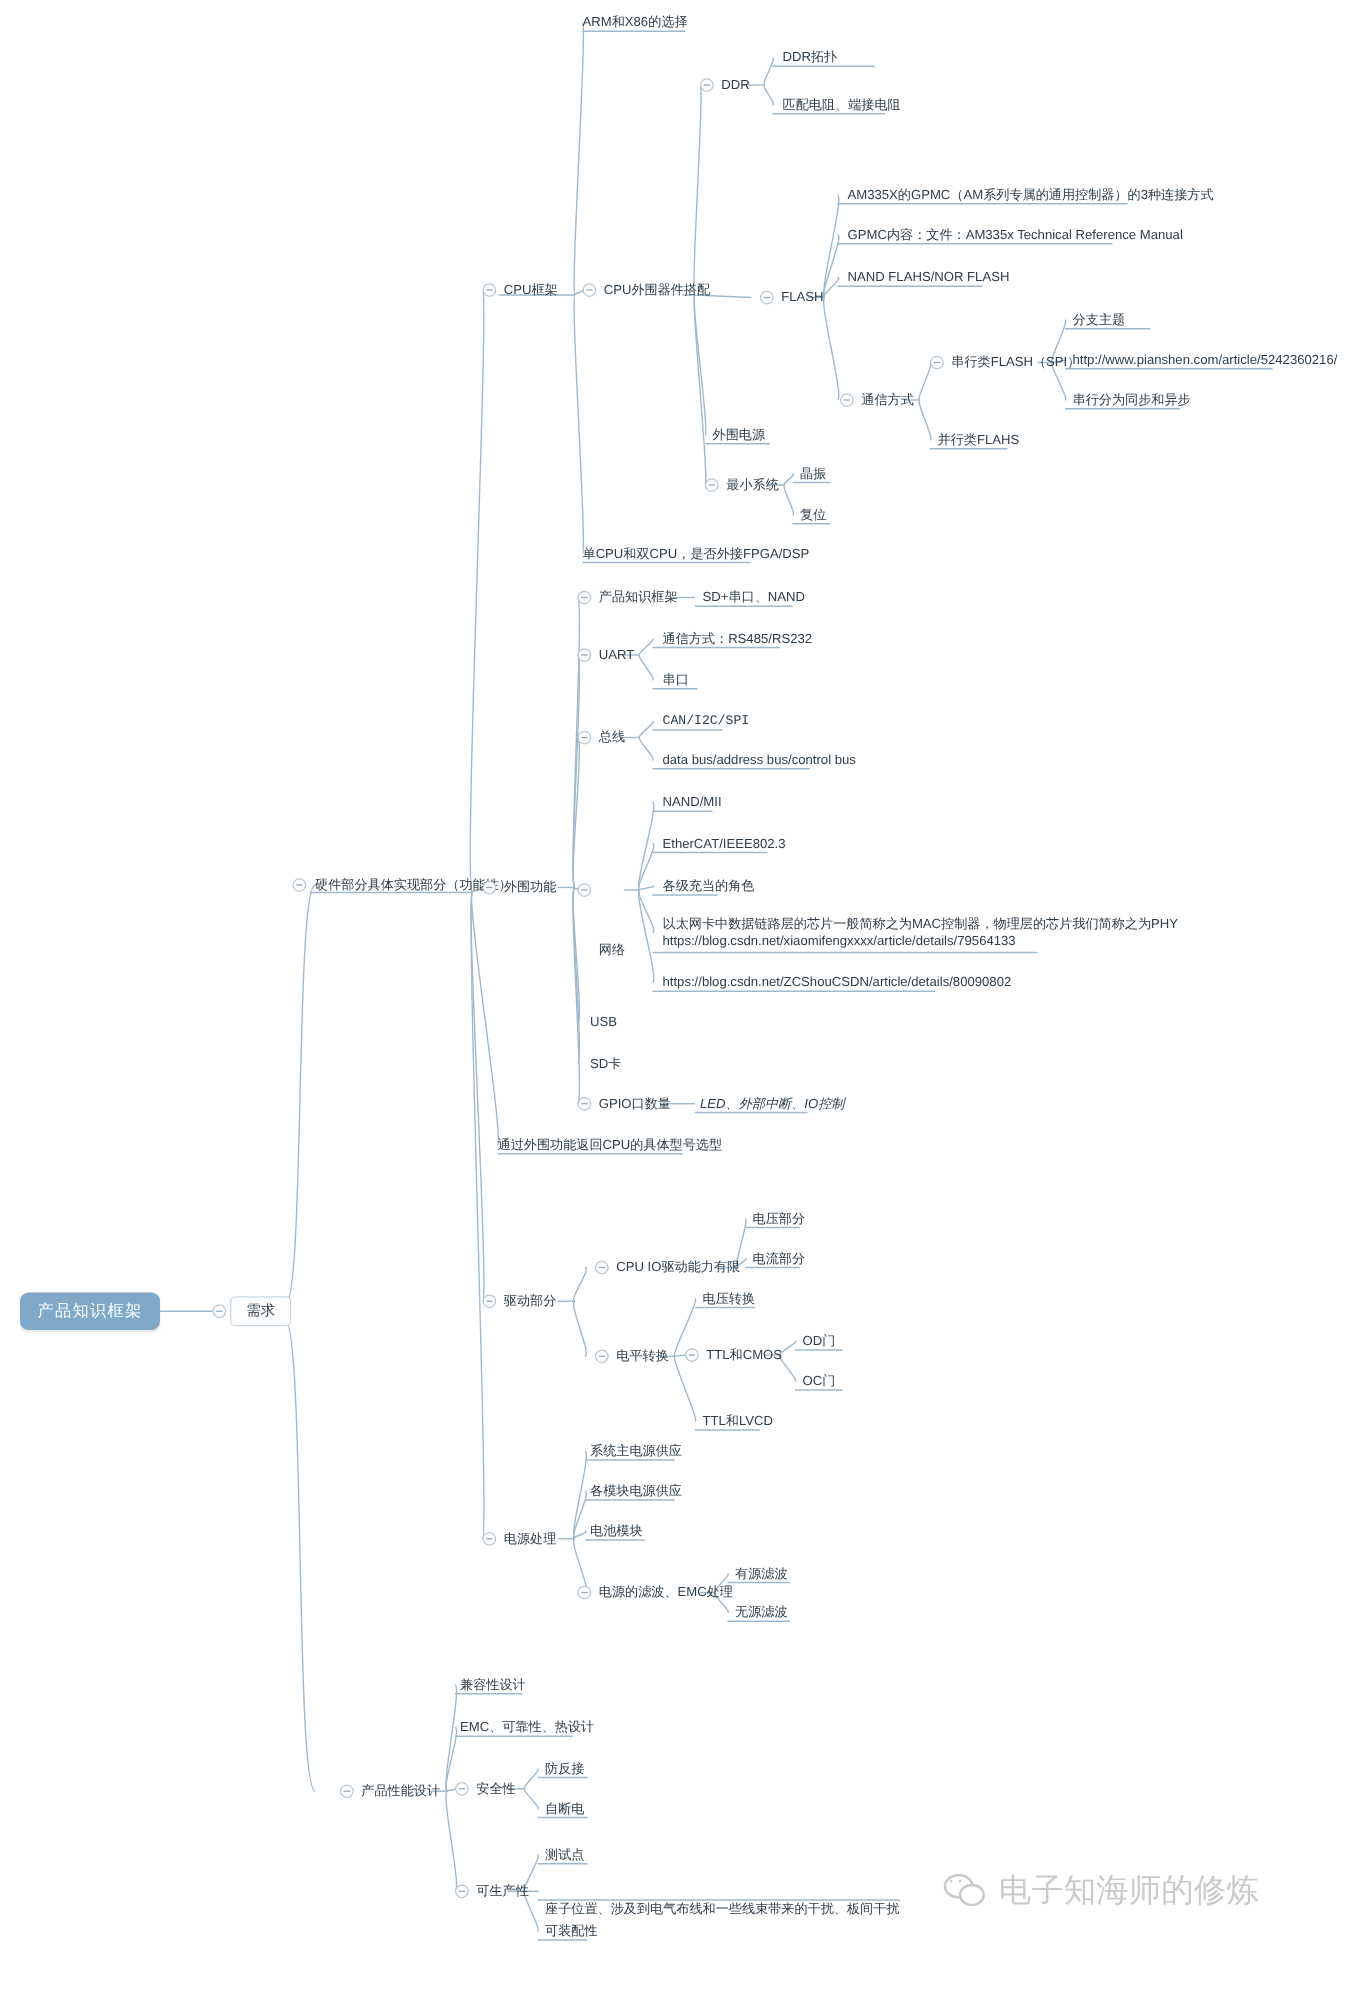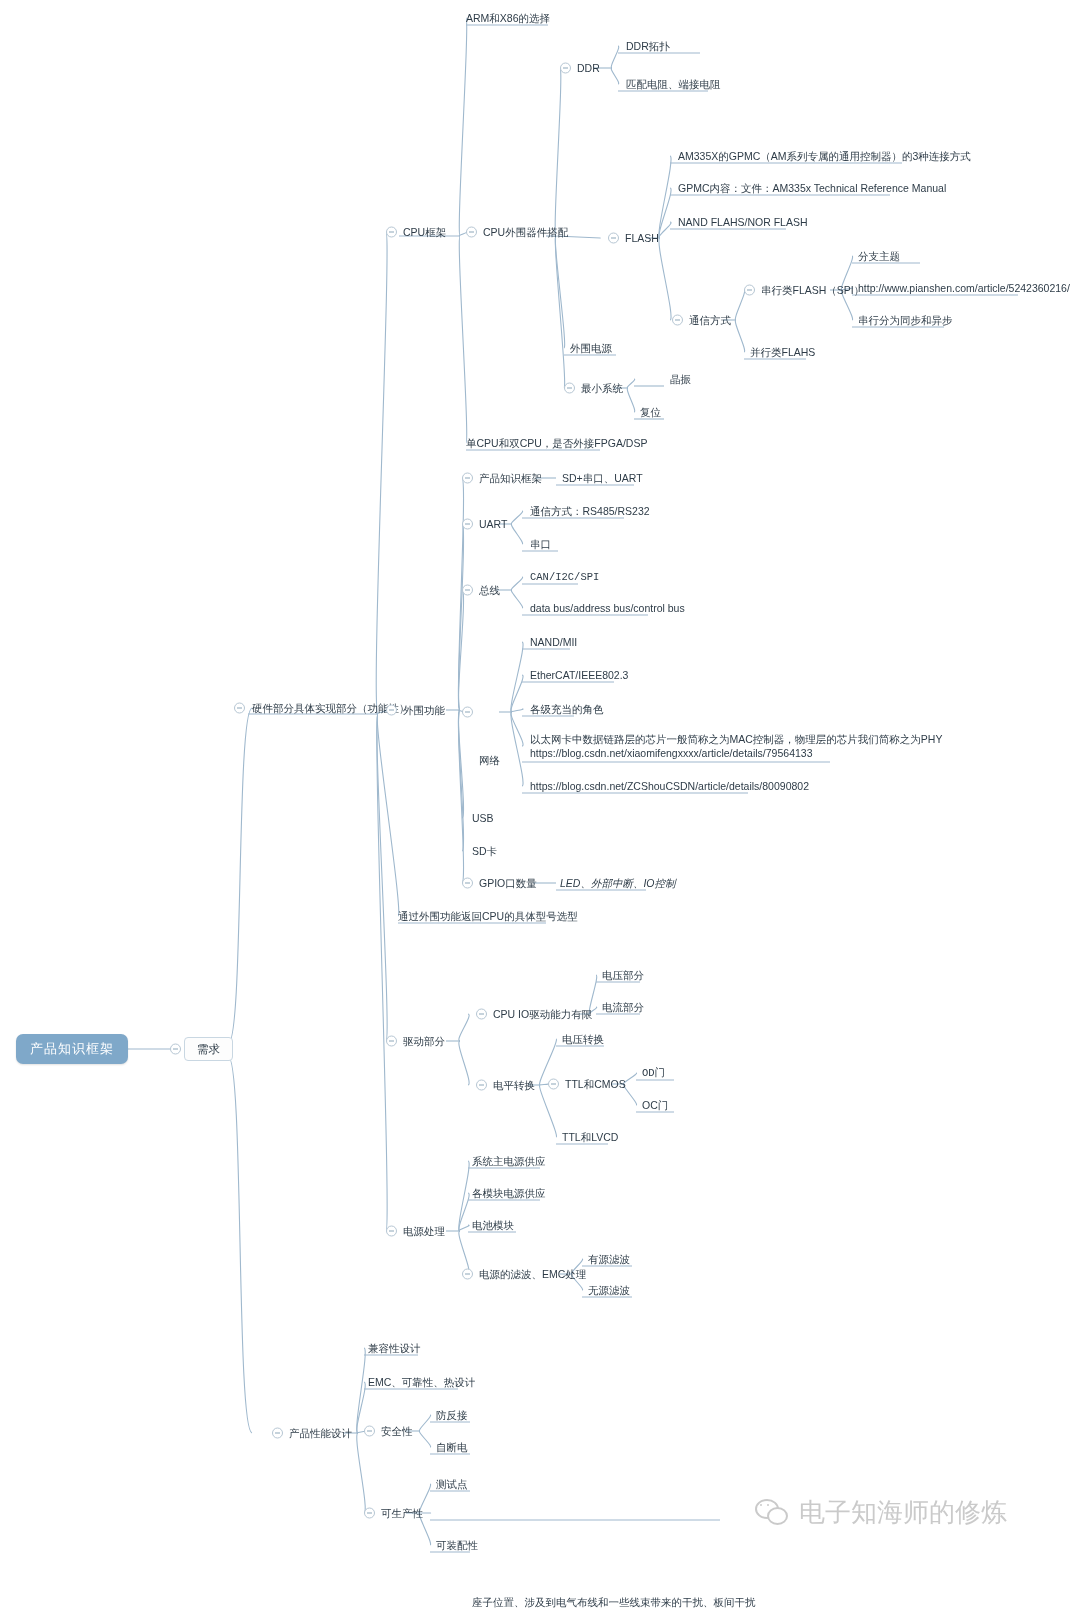--- a/index.html
+++ b/index.html
@@ -288,31 +288,31 @@
   <div class="node" style="left:761px;top:290px;">串行类FLASH（SPI）</div>
   <div class="node" style="left:858px;top:256px;">分支主题</div>
   <div class="node" style="left:858px;top:288px;">http://www.pianshen.com/article/5242360216/</div>
   <div class="node" style="left:858px;top:320px;">串行分为同步和异步</div>
   <div class="node" style="left:750px;top:352px;">并行类FLAHS</div>
 
   <div class="node" style="left:570px;top:348px;">外围电源</div>
 
   <div class="toggle" style="left:564px;top:388px;"></div>
   <div class="node" style="left:581px;top:388px;">最小系统</div>
-  <div class="node" style="left:640px;top:379px;margin-left:30px;">晶振</div>
+  <div class="node" style="left:640px;top:379px;">晶振</div>
   <div class="node" style="left:640px;top:412px;">复位</div>
 
   <div class="node" style="left:466px;top:443px;">单CPU和双CPU，是否外接FPGA/DSP</div>
 
   <div class="toggle" style="left:386px;top:710px;"></div>
   <div class="node" style="left:403px;top:710px;">外围功能</div>
 
   <div class="toggle" style="left:462px;top:478px;"></div>
   <div class="node" style="left:479px;top:478px;">产品知识框架</div>
-  <div class="node" style="left:562px;top:478px;">SD+串口、UART</div>
+  <div class="node" style="left:562px;top:478px;">SD+串口、NAND</div>
 
   <div class="toggle" style="left:462px;top:524px;"></div>
   <div class="node" style="left:479px;top:524px;">UART</div>
   <div class="node" style="left:530px;top:511px;">通信方式：RS485/RS232</div>
   <div class="node" style="left:530px;top:544px;">串口</div>
 
   <div class="toggle" style="left:462px;top:590px;"></div>
   <div class="node" style="left:479px;top:590px;">总线</div>
   <div class="node" style="left:530px;top:577px;font-family:Liberation Mono, monospace;">CAN/I2C/SPI</div>
   <div class="node" style="left:530px;top:608px;">data bus/address bus/control bus</div>
@@ -342,21 +342,21 @@
   <div class="node" style="left:493px;top:1014px;">CPU IO驱动能力有限</div>
   <div class="node" style="left:602px;top:975px;">电压部分</div>
   <div class="node" style="left:602px;top:1007px;">电流部分</div>
 
   <div class="toggle" style="left:476px;top:1085px;"></div>
   <div class="node" style="left:493px;top:1085px;">电平转换</div>
   <div class="node" style="left:562px;top:1039px;">电压转换</div>
 
   <div class="toggle" style="left:548px;top:1084px;"></div>
   <div class="node" style="left:565px;top:1084px;">TTL和CMOS</div>
-  <div class="node" style="left:642px;top:1073px;font-family:Liberation Mono, monospace;">OD门</div>
+  <div class="node" style="left:642px;top:1073px;">OD门</div>
   <div class="node" style="left:642px;top:1105px;">OC门</div>
   <div class="node" style="left:562px;top:1137px;">TTL和LVCD</div>
 
   <div class="toggle" style="left:386px;top:1231px;"></div>
   <div class="node" style="left:403px;top:1231px;">电源处理</div>
   <div class="node" style="left:472px;top:1161px;">系统主电源供应</div>
   <div class="node" style="left:472px;top:1193px;">各模块电源供应</div>
   <div class="node" style="left:472px;top:1225px;">电池模块</div>
 
   <div class="toggle" style="left:462px;top:1274px;"></div>
@@ -371,21 +371,21 @@
   <div class="node" style="left:368px;top:1382px;">EMC、可靠性、热设计</div>
 
   <div class="toggle" style="left:364px;top:1431px;"></div>
   <div class="node" style="left:381px;top:1431px;">安全性</div>
   <div class="node" style="left:436px;top:1415px;">防反接</div>
   <div class="node" style="left:436px;top:1447px;">自断电</div>
 
   <div class="toggle" style="left:364px;top:1513px;"></div>
   <div class="node" style="left:381px;top:1513px;">可生产性</div>
   <div class="node" style="left:436px;top:1484px;">测试点</div>
-  <div class="node" style="left:436px;top:1602px;margin-left:36px;">座子位置、涉及到电气布线和一些线束带来的干扰、板间干扰</div>
+  <div class="node" style="left:436px;top:1527px;">座子位置、涉及到电气布线和一些线束带来的干扰、板间干扰</div>
   <div class="node" style="left:436px;top:1545px;">可装配性</div>
 
   <div id="watermark">
     <span class="wechat">
       <span class="b1"></span>
         <span class="b2"></span>
       <i class="d1"></i>
         <i class="d2"></i>
     </span>
     <span>电子知海师的修炼</span>

